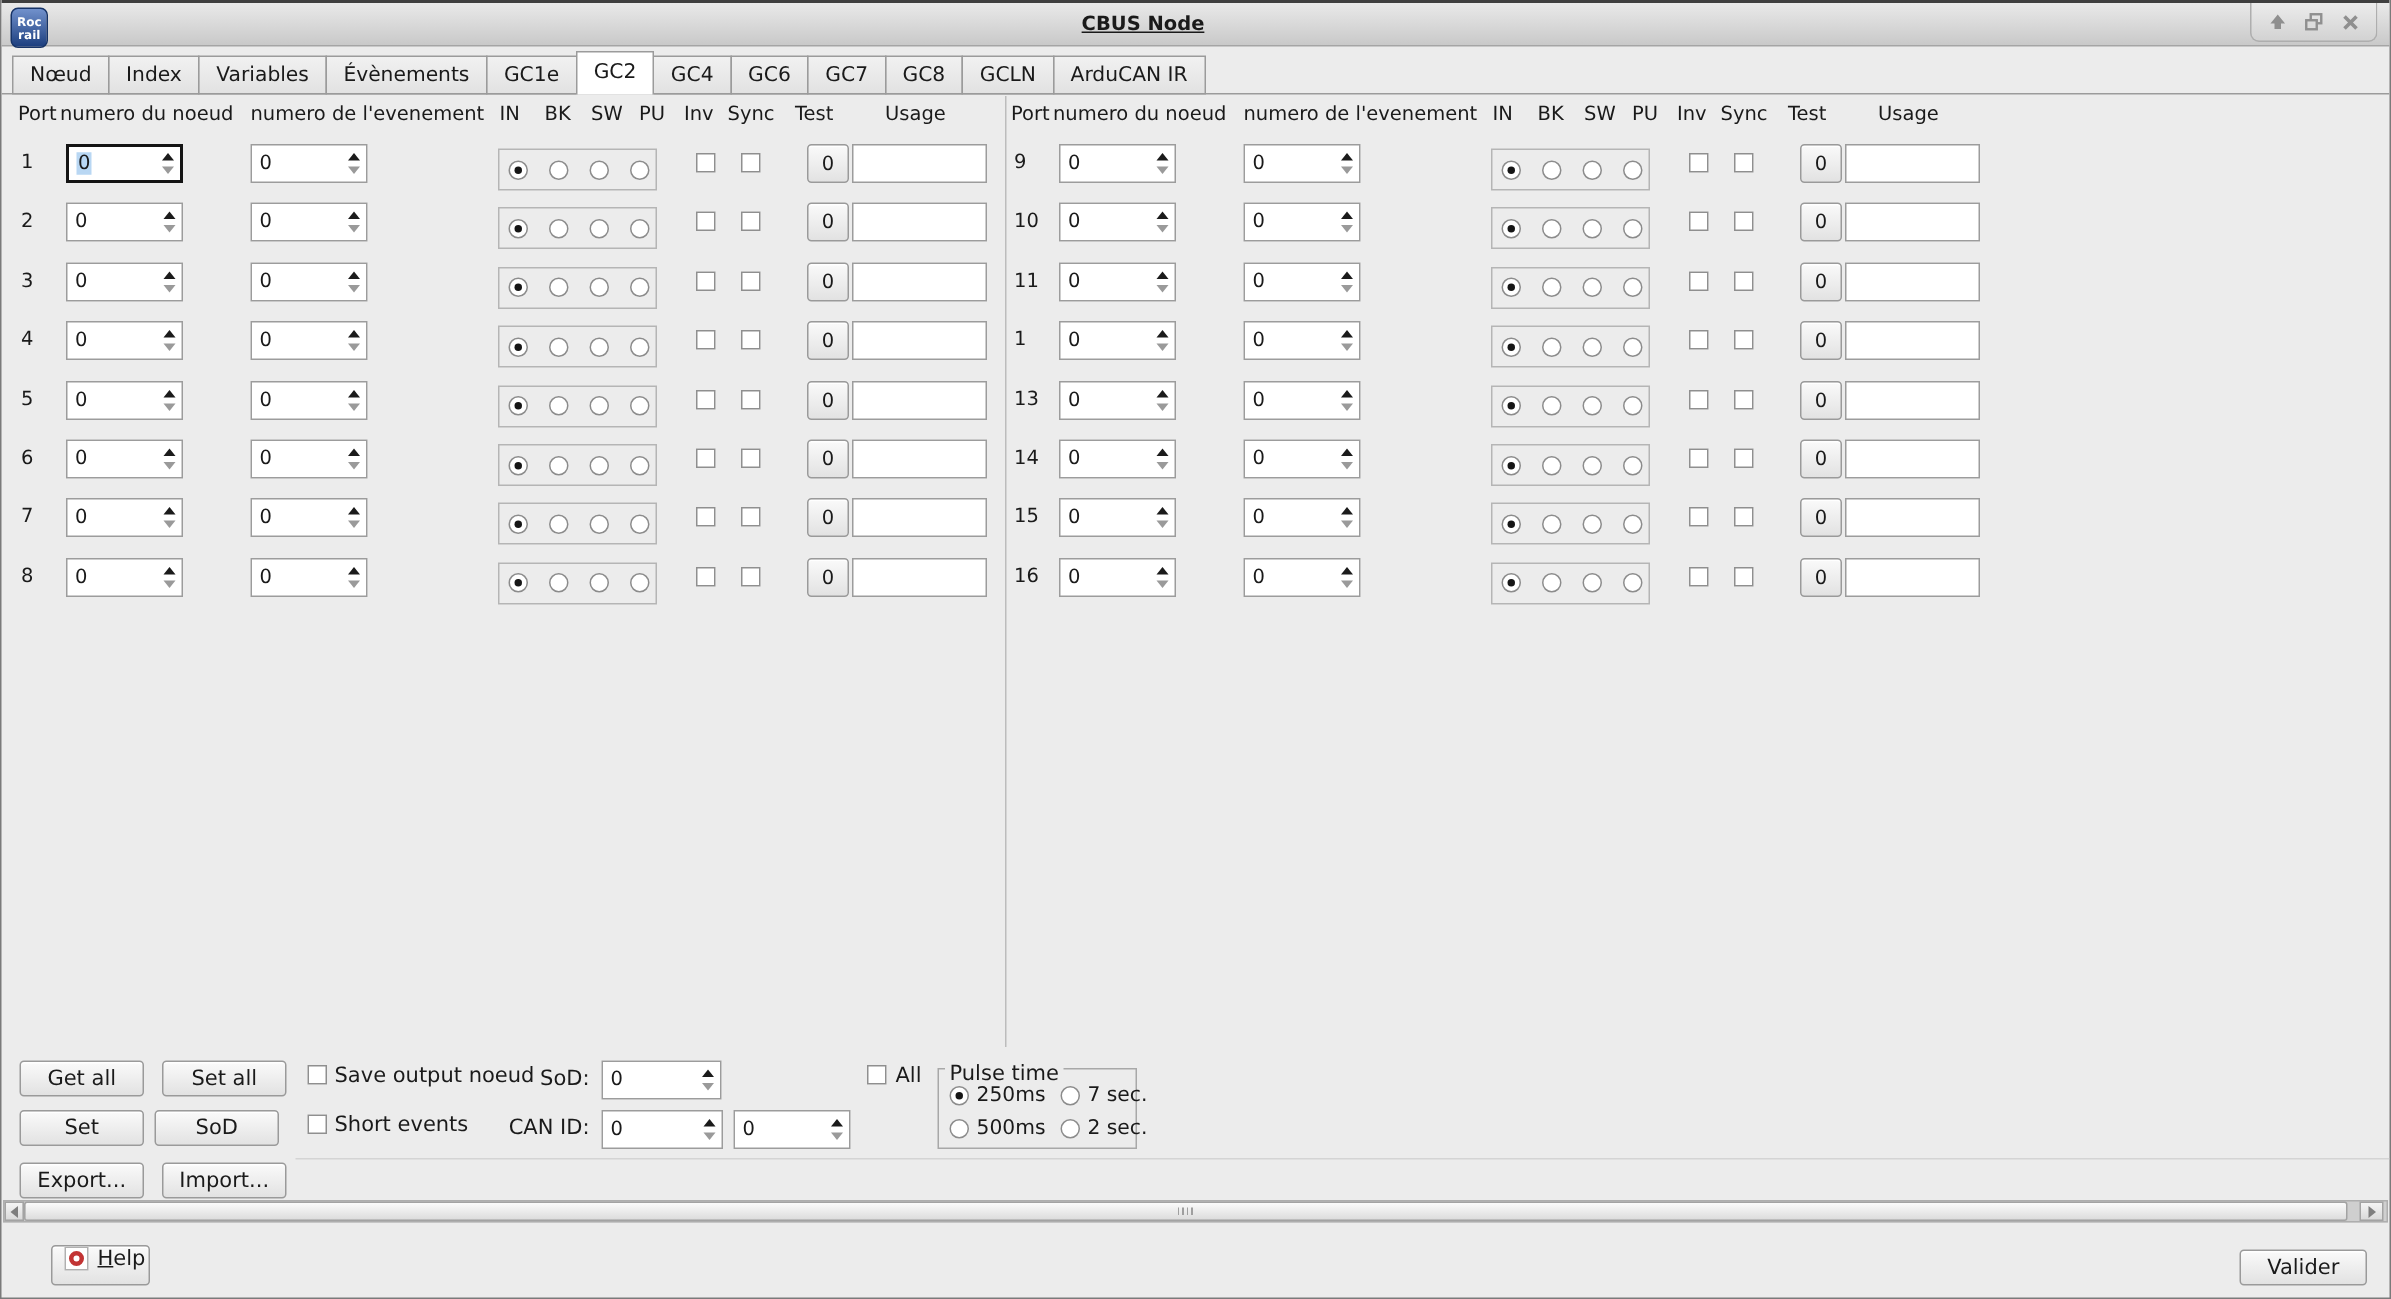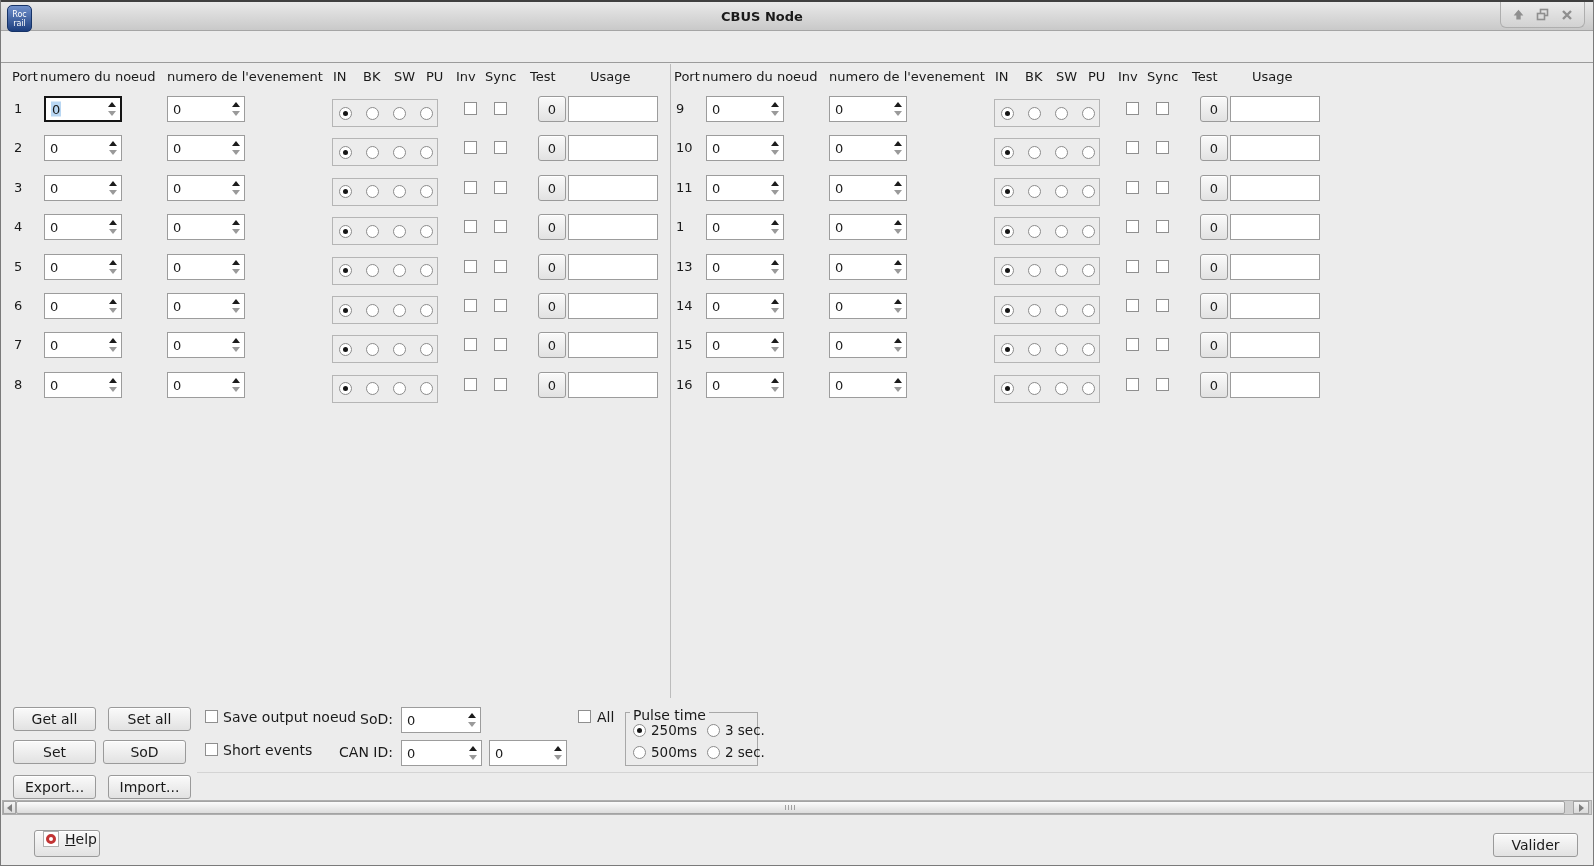--- a/index.html
+++ b/index.html
@@ -6,23 +6,23 @@
   *{box-sizing:border-box;}
   .window{position:relative;width:1594px;height:866px;background:#ececec;
     font-family:"DejaVu Sans","Liberation Sans",sans-serif;color:#1a1a1a;
     border:1px solid #7a7a7a;border-top:none;overflow:hidden;}
   
   .titlebar{position:absolute;top:0;left:0;right:0;height:31px;
     background:linear-gradient(#e9e9e9,#c9c9c9);
     border-top:2px solid #3f3f3f;border-bottom:1px solid #a5a5a5;}
   .app-icon{position:absolute;left:6px;top:3px;width:25px;height:27px;border-radius:5px;
     background:linear-gradient(#7191cc,#1c3e7e);border:1px solid #163367;
-    color:#fff;font-size:8px;font-weight:normal;line-height:9px;text-align:center;padding-top:4px;}
+    color:#fff;font-size:8px;font-weight:bold;line-height:9px;text-align:center;padding-top:4px;}
   .title{position:absolute;left:0;right:70px;top:0;height:31px;line-height:30px;
-    text-align:center;font-size:13px;font-weight:bold;}
+    text-align:center;font-size:13px;font-weight:bold;text-decoration:underline;}
   .winbtns{position:absolute;right:8px;top:0;height:26px;display:flex;align-items:center;gap:9px;
     background:linear-gradient(#ececec,#d2d2d2);border:1px solid #aeaeae;border-top:none;
     border-radius:0 0 6px 6px;padding:2px 10px;}
   .wbtn{width:15px;height:14px;display:inline-flex;align-items:center;justify-content:center;cursor:default;}
   
   .tabbar{position:absolute;top:34px;left:8px;height:29px;display:flex;align-items:flex-end;z-index:3;}
   .tab{height:26px;line-height:25px;padding:0 11px;font-size:13.5px;white-space:nowrap;
     background:linear-gradient(#f1f1f1,#e2e2e2);border:1px solid #9b9b9b;margin-left:-1px;}
   .tab.active{height:29px;line-height:27px;background:#fff;border-bottom:none;z-index:4;position:relative;}
   .contentline{position:absolute;top:62px;left:0;right:0;height:1px;background:#9b9b9b;z-index:1;}
@@ -102,20 +102,34 @@
           </svg>
       </span>
       <span class="wbtn">
         <svg width="12" height="12" viewBox="0 0 12 12">
             <path d="M2 2 L10 10 M10 2 L2 10" stroke="#8f8f8f" stroke-width="2.4"></path>
           </svg>
       </span>
     </div>
   </div>
 
+  <div class="tabbar" id="tabbar">
+      <div class="tab">Nœud</div>
+      <div class="tab">Index</div>
+      <div class="tab">Variables</div>
+      <div class="tab">Évènements</div>
+      <div class="tab">GC1e</div>
+      <div class="tab active">GC2</div>
+      <div class="tab">GC4</div>
+      <div class="tab">GC6</div>
+      <div class="tab">GC7</div>
+      <div class="tab">GC8</div>
+      <div class="tab">GCLN</div>
+      <div class="tab">ArduCAN IR</div>
+    </div>
   <div class="contentline"></div>
 
   <div class="port-group" id="group-left">
       <div class="hdr" style="left: 10px;">Port</div>
       <div class="hdr" style="left: 38px;">numero du noeud</div>
       <div class="hdr" style="left: 165px;">numero de l'evenement</div>
       <div class="hdr" style="left: 331px;">IN</div>
       <div class="hdr" style="left: 361px;">BK</div>
       <div class="hdr" style="left: 392px;">SW</div>
       <div class="hdr" style="left: 424px;">PU</div>
@@ -614,21 +628,21 @@
   <div class="pulse">
     <div class="pulse-border"></div>
     <span class="legend">Pulse time</span>
     <div class="prad-row" style="top:17px;">
       <span class="prad" style="margin-left:8px;">
           <span class="radio pradio checked"></span>
           <span>250ms</span>
         </span>
       <span class="prad" style="margin-left:10px;">
           <span class="radio pradio"></span>
-          <span>3 sec.</span>
+          <span>7 sec.</span>
         </span>
     </div>
     <div class="prad-row" style="top:39px;">
       <span class="prad" style="margin-left:8px;">
           <span class="radio pradio"></span>
           <span>500ms</span>
         </span>
       <span class="prad" style="margin-left:10px;">
           <span class="radio pradio"></span>
           <span>2 sec.</span>

